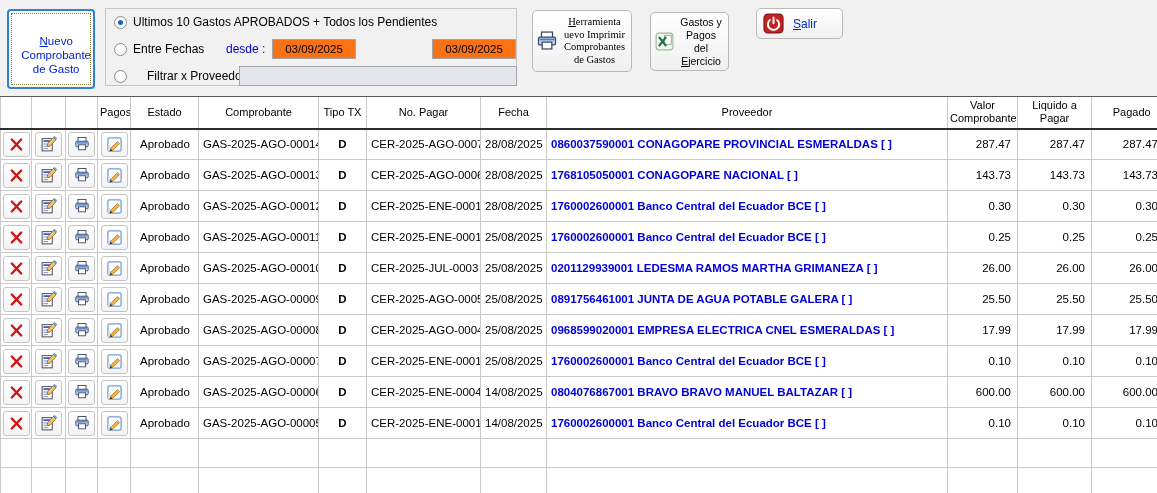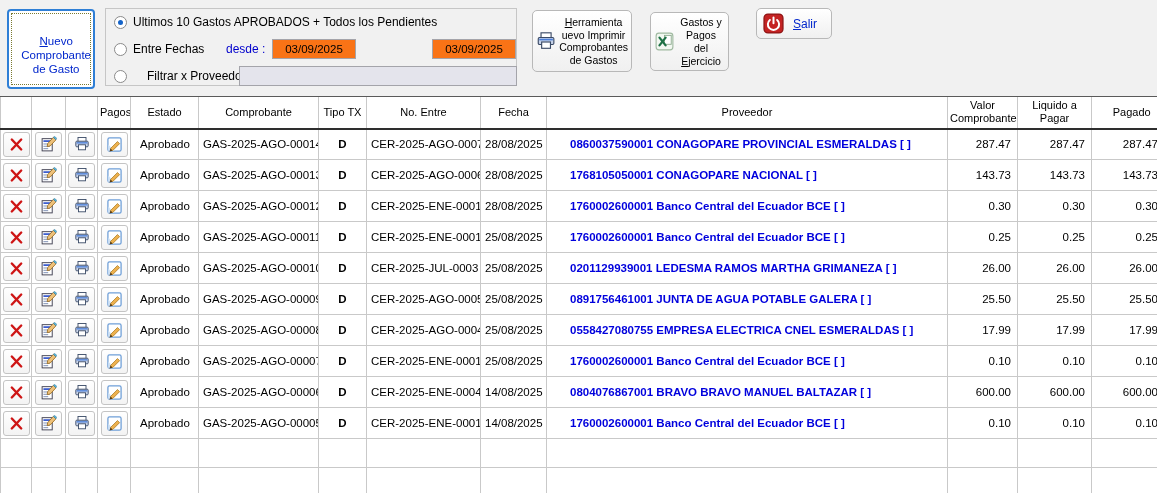--- a/index.html
+++ b/index.html
@@ -28,40 +28,40 @@
     width:5px; height:5px; border-radius:50%; background:#1463c8; }
   .lbl-blue { color:#0000cc; font-size:12px; }
   .datebox { background:#f97316; border:1px solid #a4a4aa; height:20px;
     font-size:11.5px; display:flex; align-items:center; justify-content:center; }
   .provbox { position:absolute; left:125px; top:-3px; width:278px; height:20px;
     background:#e4e4ec; border:1px solid #a4a4aa; font-size:11.5px; padding:0 4px;
     font-family:"Liberation Sans", sans-serif; }
 
   .btn-printtool { position:absolute; left:532px; top:10px; width:100px; height:62px;
     display:flex; align-items:center; gap:3px; padding:2px 3px; }
-  .btn-printtool .txt { font-size:10.5px; line-height:12.5px; text-align:center; flex:1; }
+  .btn-printtool .txt { font-size:10.5px; line-height:12.5px; text-align:center; flex:1;font-family:Liberation Serif, serif; }
   .btn-excel { position:absolute; left:650px; top:12px; width:79px; height:59px;
     display:flex; align-items:center; gap:4px; padding:2px 4px; }
   .btn-excel .txt { font-size:10.5px; line-height:13px; text-align:center; flex:1; }
-  .btn-salir { position:absolute; left:756px; top:8px; width:76px; height:31px;
+  .btn-salir { position:absolute; left:756px; top:8px; width:87px; height:31px;
     display:flex; align-items:center; gap:9px; padding:2px 6px; }
   .btn-salir .txt { color:#0026cc; font-size:12px; }
   .btn .txt u, .btn-nuevo .txt u { text-decoration:underline; }
 
   
   table.grid { border-collapse:collapse; table-layout:fixed; width:1171px; background:#fff; }
   .grid th { font-weight:normal; font-size:11px; text-align:center; height:32px;
     border-left:1px solid #c9c9c9; border-top:1px solid #5a5a5a; border-bottom:2px solid #2e2e2e;
     white-space:pre-line; line-height:13px; padding:0 2px; overflow:hidden; }
   .grid td { height:31px; border:1px solid #c9c9c9; font-size:11.5px;
     padding:0 4px; overflow:hidden; white-space:nowrap; background:#fff; }
   .grid td.icon-cell { padding:0; text-align:center; }
   .grid td.c-estado { padding-left:9px; }
   .grid td.c-tipo { text-align:center; font-weight:bold; }
-  .grid td.c-prov { color:#0000dd; font-weight:bold; padding-left:23px; }
+  .grid td.c-prov { color:#0000dd; font-weight:bold; padding-left:4px; }
   .grid td.num { text-align:right; padding-right:6px; }
   .grid td.num-last { text-align:right; padding-right:13px; }
   .grid tr.empty-row td { height:29px; }
 
   .cellbtn { width:27px; height:25px; border:1px solid #c4c4c4; border-radius:3px;
     background:linear-gradient(#ffffff,#f3f3f3); display:inline-flex; align-items:center;
     justify-content:center; cursor:pointer; vertical-align:middle; padding:0; }
 </style>
 </head>
 <body>
@@ -156,21 +156,21 @@
   </colgroup>
   <thead>
     <tr>
       <th></th>
       <th></th>
       <th></th>
       <th>Pagos</th>
       <th>Estado</th>
       <th>Comprobante</th>
       <th>Tipo TX</th>
-      <th>No. Entre</th>
+      <th>No. Pagar</th>
       <th>Fecha</th>
       <th>Proveedor</th>
       <th>Valor
 Comprobante</th>
       <th>Liquido a Pagar</th>
       <th>Pagado</th>
     </tr>
   </thead>
   <tbody id="grid-body">
   <tr>
@@ -524,21 +524,21 @@
           <polygon points="4.2,11.8 10.8,5.2 12.8,7.2 6.2,13.8" fill="#eeb14e" stroke="#a97b22" stroke-width="0.7"></polygon>
           <polygon points="4.2,11.8 6.2,13.8 3.2,14.6" fill="#5a3a10"></polygon>
         </svg>
       </button>
     </td>
     <td class="c-estado">Aprobado</td>
     <td>GAS-2025-AGO-00008</td>
     <td class="c-tipo">D</td>
     <td>CER-2025-AGO-0004</td>
     <td>25/08/2025</td>
-    <td class="c-prov">0558427080755 EMPRESA ELECTRICA CNEL ESMERALDAS  [ ]</td>
+    <td class="c-prov">0968599020001 EMPRESA ELECTRICA CNEL ESMERALDAS  [ ]</td>
     <td class="num">17.99</td>
     <td class="num">17.99</td>
     <td class="num-last">17.99</td>
   </tr>
 
   <tr>
     <td class="icon-cell">
       <button class="cellbtn">
         <svg width="15" height="15" viewBox="0 0 15 15">
           <path d="M2.8 2.5 L12.2 12.5 M12.2 2.5 L2.8 12.5" stroke="#ce1515" stroke-width="2.4" stroke-linecap="round"></path>

